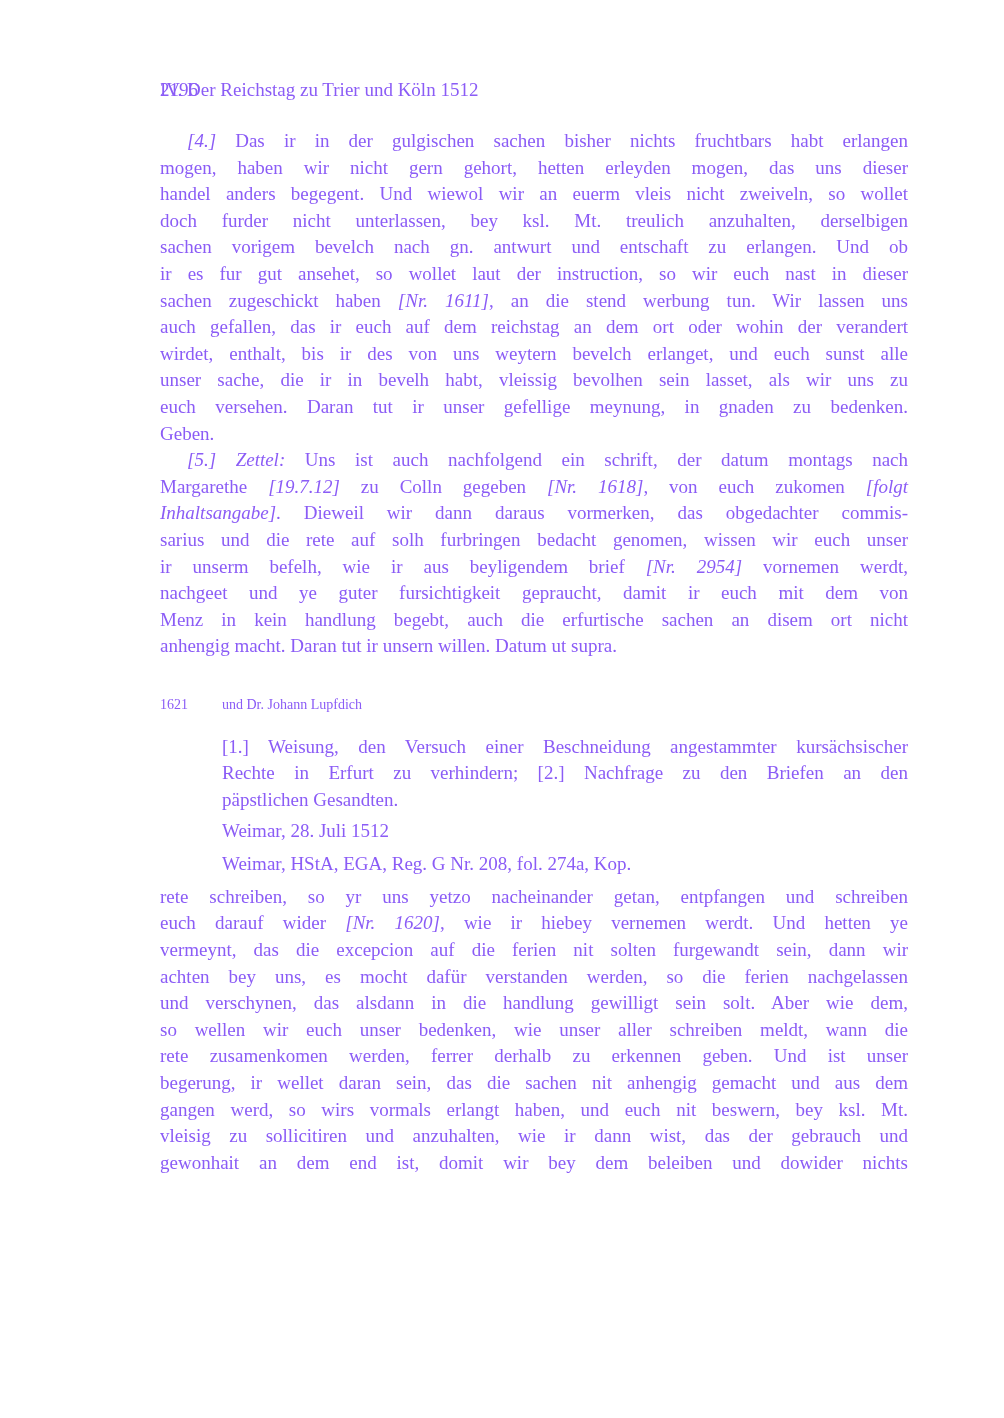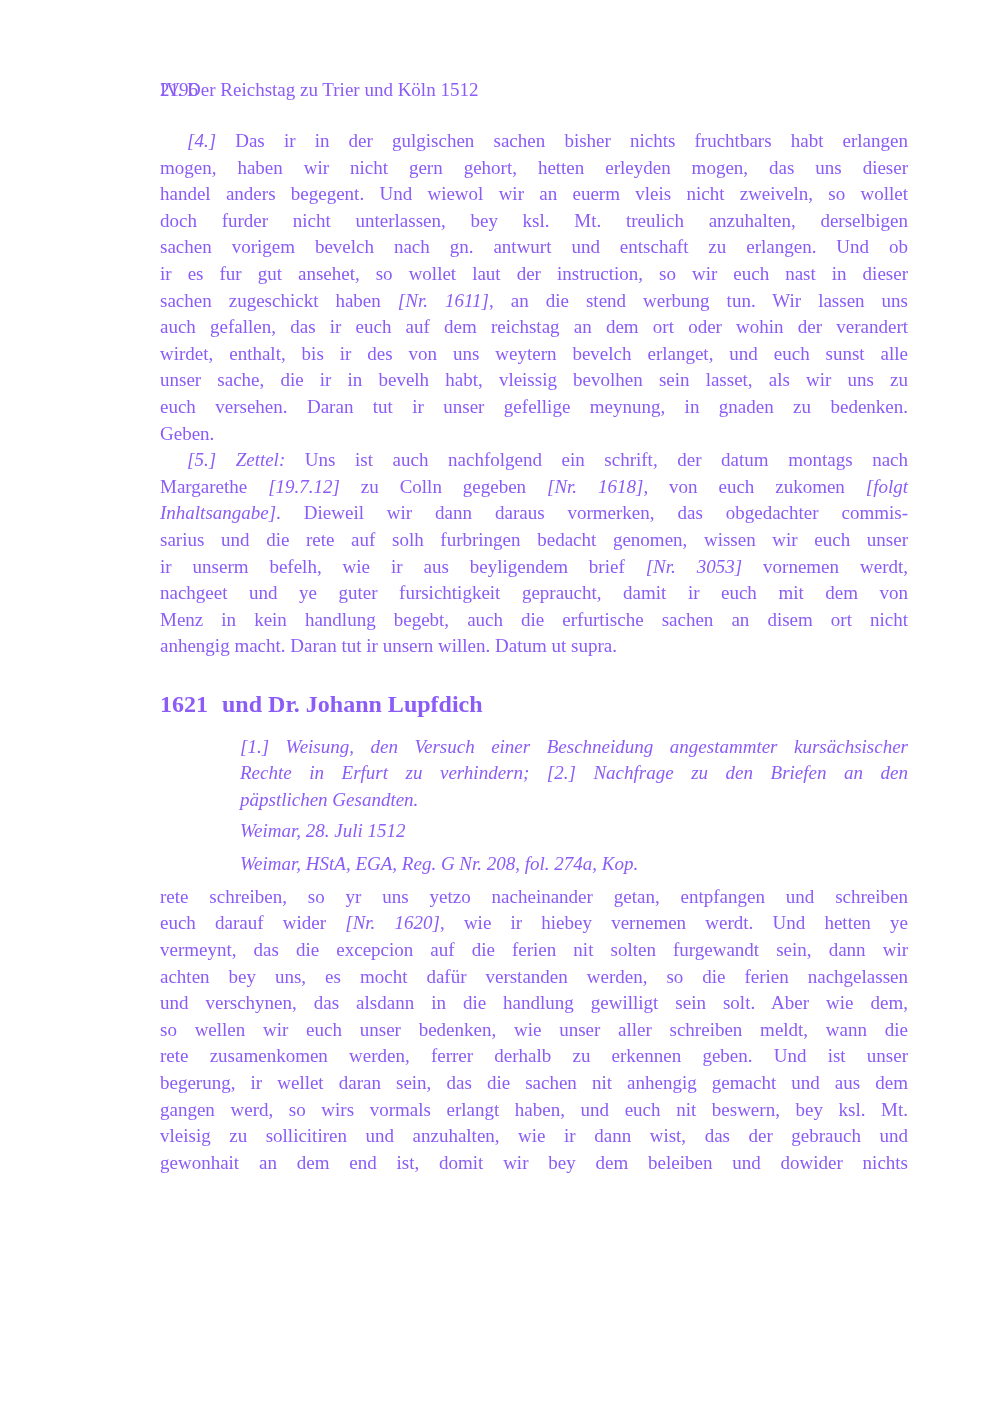--- a/index.html
+++ b/index.html
@@ -25,26 +25,26 @@
 
   .tl { text-align: justify; text-align-last: justify; }
   .tl.last { text-align: left; text-align-last: left; }
   .tl.ind { text-indent: 27px; }
 
   
   .entry { margin-top: 31px; }
   .eh {
     position: relative;
     padding-left: 62px;
-    font-weight: 700;
-    font-size: 24px;
+    font-weight: 400;
+    font-size: 14px;
     line-height: 27px;
   }
   .eh .enum { position: absolute; left: 0; top: 0; }
-  .emeta { margin-left: 80px; font-style: italic; }
+  .emeta { margin-left: 62px; }
   .summary { margin-top: 16px; }
   .dateline { margin-top: 4px; line-height: 26.6px; }
   .source { margin-top: 7px; line-height: 26.6px; }
   .ebody { margin-top: 6px; }
   i { font-style: italic; }
 </style>
 </head>
 <body>
 
 <div class="page">
@@ -70,21 +70,21 @@
             <div class="tl"><span>wirdet, enthalt, bis ir des von uns weytern bevelch erlanget, und euch sunst alle</span></div>
             <div class="tl"><span>unser sache, die ir in bevelh habt, vleissig bevolhen sein lasset, als wir uns zu</span></div>
             <div class="tl"><span>euch versehen. Daran tut ir unser gefellige meynung, in gnaden zu bedenken.</span></div>
             <div class="tl last"><span>Geben.</span></div>
           </div>
           <div>
             <div class="tl ind"><i>[5.] Zettel: </i><span>Uns ist auch nachfolgend ein schrift, der datum montags nach</span></div>
             <div class="tl"><span>Margarethe </span><i>[19.7.12]</i><span> zu Colln gegeben </span><i>[Nr. 1618]</i><span>, von euch zukomen </span><i>[folgt</i></div>
             <div class="tl"><i>Inhaltsangabe]</i><span>. Dieweil wir dann daraus vormerken, das obgedachter commis-</span></div>
             <div class="tl"><span>sarius und die rete auf solh furbringen bedacht genomen, wissen wir euch unser</span></div>
-            <div class="tl"><span>ir unserm befelh, wie ir aus beyligendem brief </span><i>[Nr. 3053]</i><span> vornemen werdt,</span></div>
+            <div class="tl"><span>ir unserm befelh, wie ir aus beyligendem brief </span><i>[Nr. 2954]</i><span> vornemen werdt,</span></div>
             <div class="tl"><span>nachgeet und ye guter fursichtigkeit gepraucht, damit ir euch mit dem von</span></div>
             <div class="tl"><span>Menz in kein handlung begebt, auch die erfurtische sachen an disem ort nicht</span></div>
             <div class="tl last"><span>anhengig macht. Daran tut ir unsern willen. Datum ut supra.</span></div>
           </div>
         </section>
 
       <section class="entry">
         <div class="eh">
           <span class="enum">1621</span>
           <div id="entry-title">

